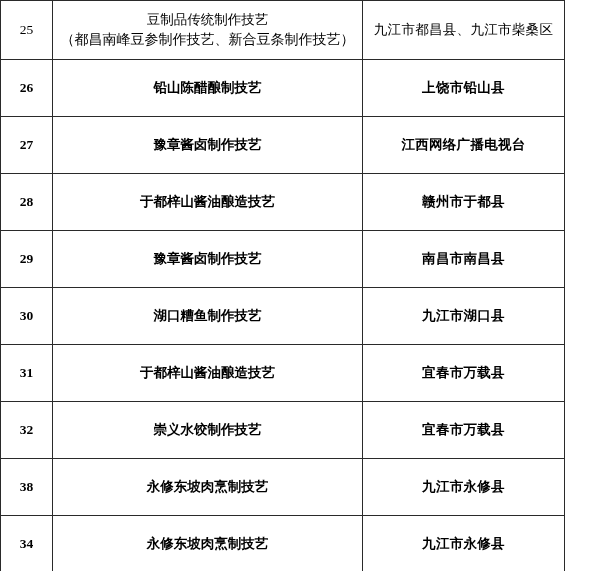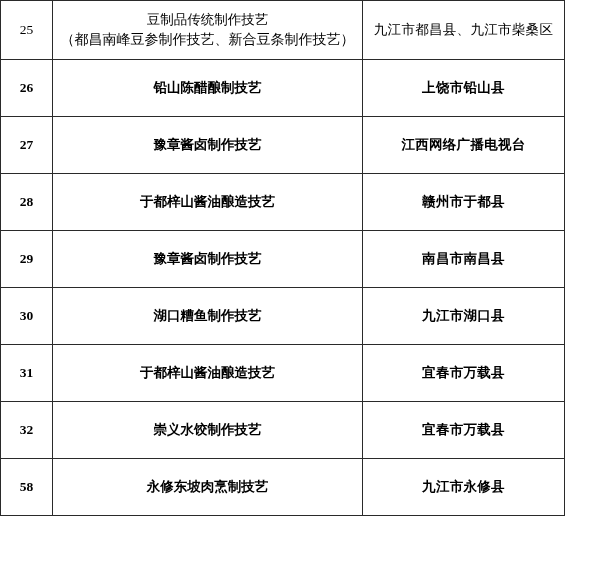--- a/index.html
+++ b/index.html
@@ -118,21 +118,28 @@
         <td class="region">宜春市万载县</td>
       </tr>
       <tr class="std">
         <td class="num">32</td>
         <td class="name">
           <span class="line1">崇义水饺制作技艺</span>
         </td>
         <td class="region">宜春市万载县</td>
       </tr>
       <tr class="std">
-        <td class="num">58</td>
+        <td class="num">38</td>
+        <td class="name">
+          <span class="line1">永修东坡肉烹制技艺</span>
+        </td>
+        <td class="region">九江市永修县</td>
+      </tr>
+      <tr class="std">
+        <td class="num">34</td>
         <td class="name">
           <span class="line1">永修东坡肉烹制技艺</span>
         </td>
         <td class="region">九江市永修县</td>
       </tr>
 
     </tbody>
   </table>
 </div>
 

